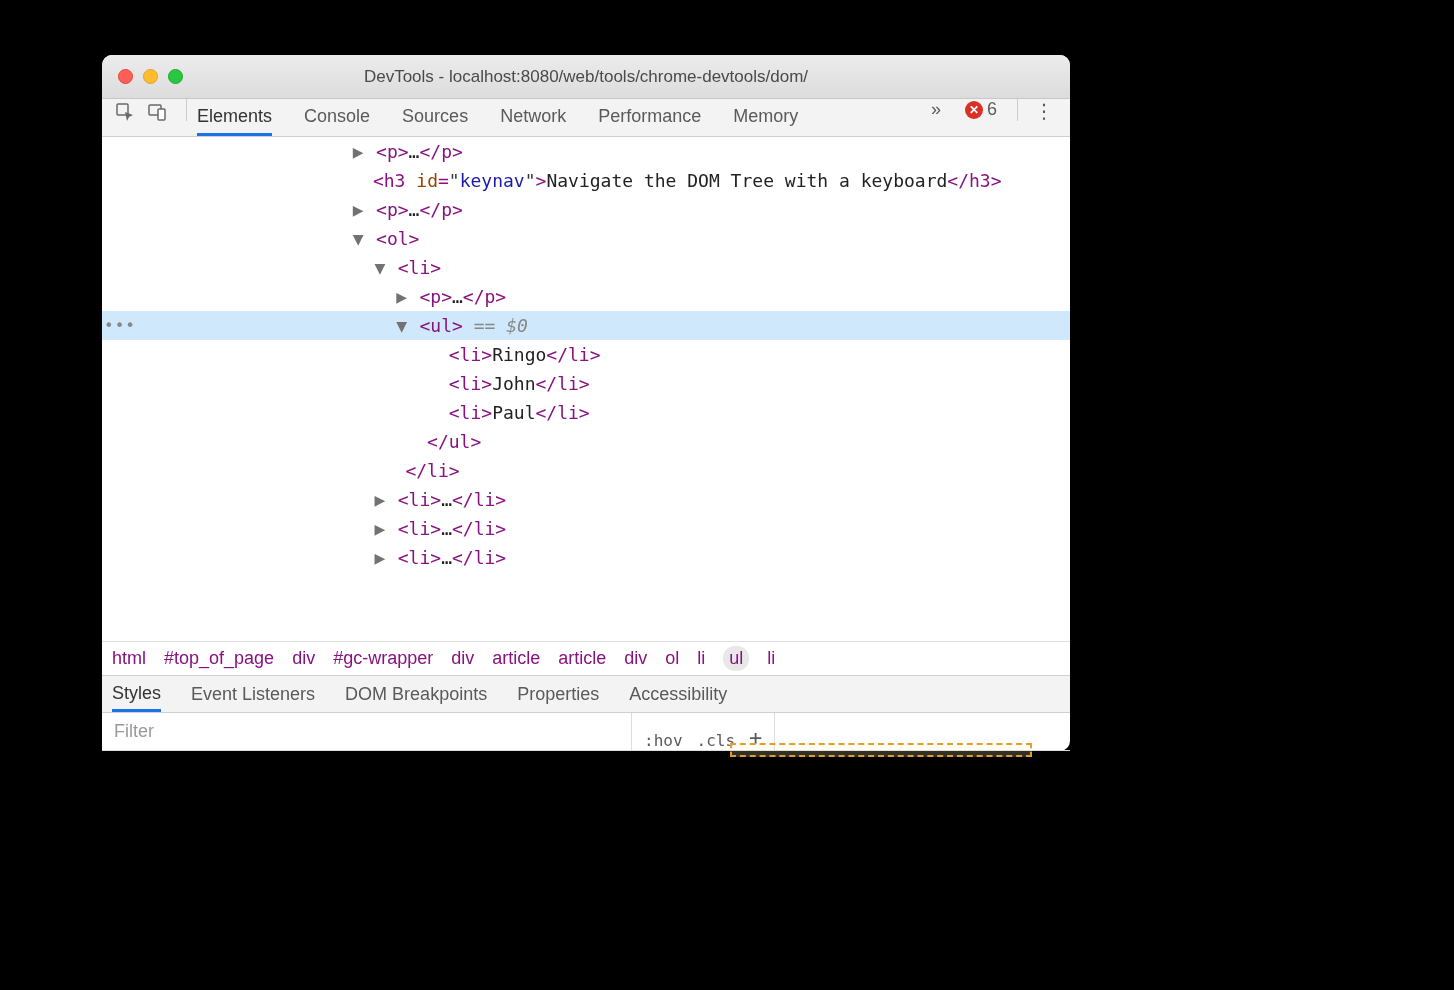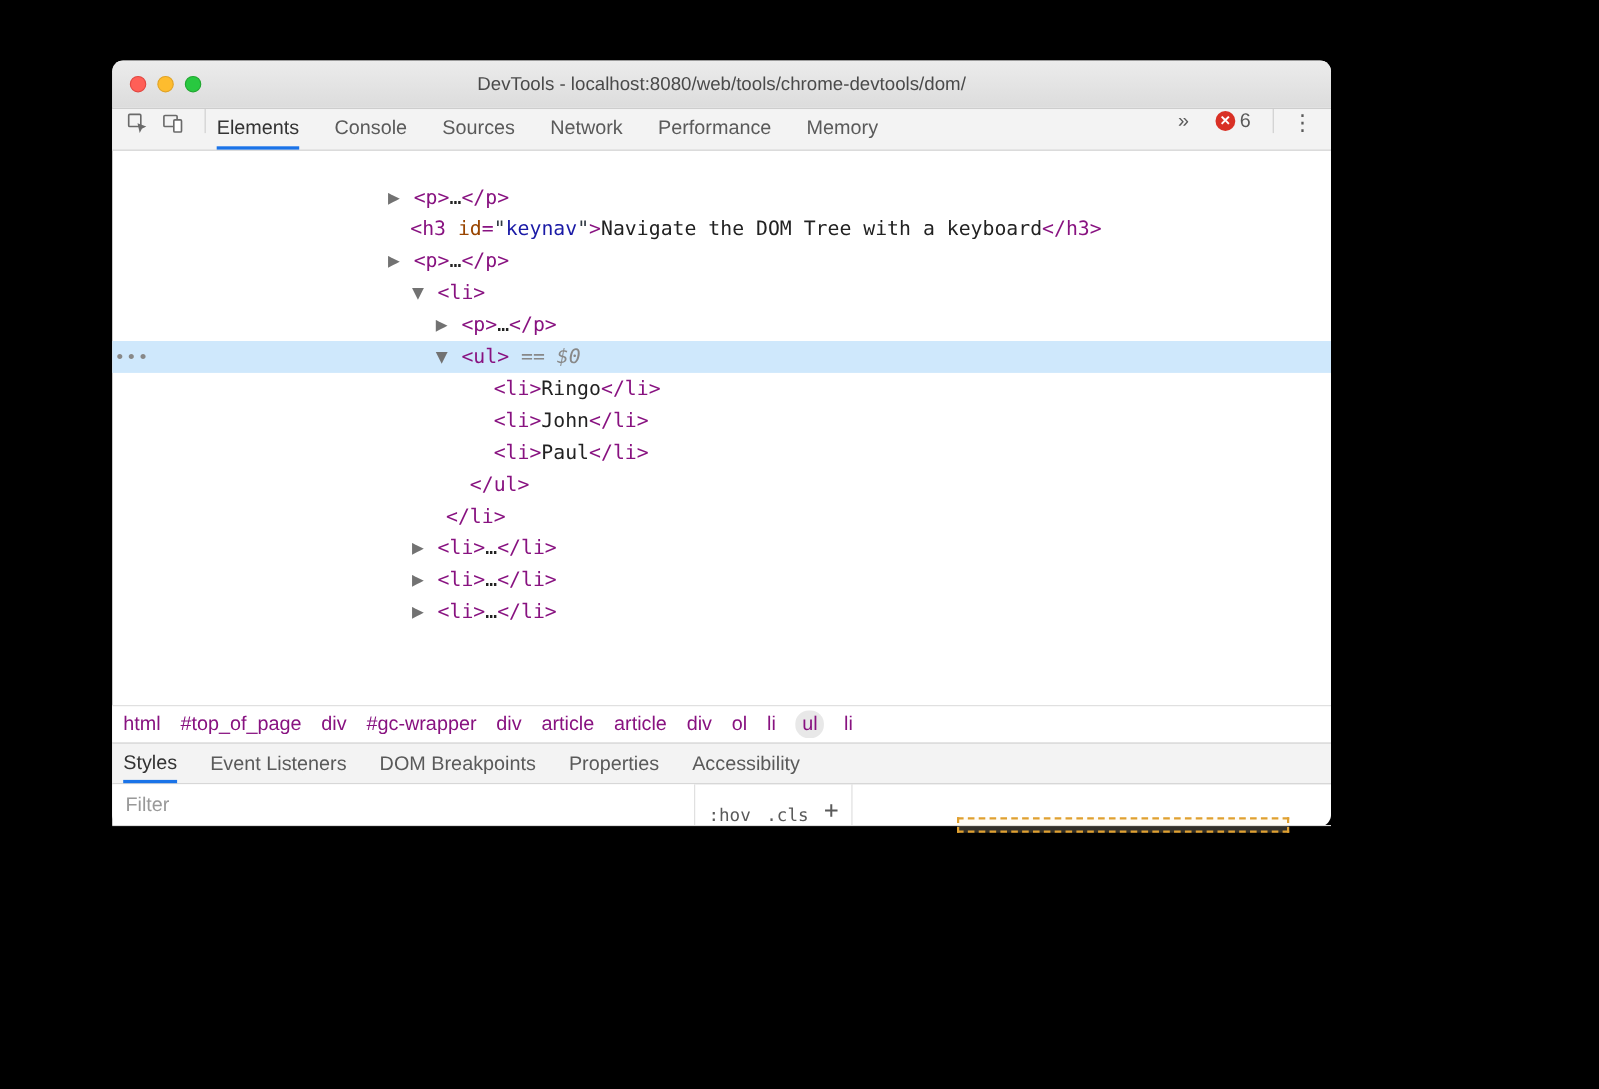--- a/index.html
+++ b/index.html
@@ -7,21 +7,21 @@
     background: #000;
     font-family: -apple-system, BlinkMacSystemFont, "Helvetica Neue", Arial, sans-serif;
     width: 1454px;
     height: 990px;
     overflow: hidden;
   }
   .window {
     position: absolute;
     top: 55px;
     left: 102px;
-    width: 1108px;
+    width: 968px;
     height: 696px;
     background: #fff;
     border-radius: 10px;
     box-shadow: 0 20px 60px rgba(0,0,0,0.6);
     overflow: visible;
     display: flex;
     flex-direction: column;
   }
   .titlebar {
     height: 44px;
@@ -65,21 +65,20 @@
   .err-circle { width:18px; height:18px; border-radius:50%; background:#d93025; color:#fff; display:flex; align-items:center; justify-content:center; font-size:12px; font-weight:bold;}
   .dots-v { font-size:20px; color:#5a5a5a; padding:0 6px;}
   .code-pane {
     flex:1;
     overflow:hidden;
     font-family: Menlo, Consolas, monospace;
     font-size: 18px;
     line-height: 29px;
     color:#303942;
     position:relative;
-    margin-top:28px;
   }
   .code-lines { padding-top:0; }
   .line { white-space:pre; padding-left:0; position:relative; height:29px;}
   .line.sel { background:#cfe8fc; }
   .sel-dots { position:absolute; left:2px; color:#888; font-size:16px; letter-spacing:1px;}
   .arrow { color:#727272; display:inline-block; width:14px; text-align:center;}
   .tag { color:#881280;}
   .attrname { color:#994500;}
   .attrval { color:#1a1aa6;}
   .txt { color:#222;}
@@ -186,20 +185,21 @@
     </div>
     <div class="sep"></div>
     <div class="dots-v">⋮</div>
   </div>
 
   <div class="code-pane">
     <div class="code-lines">
       <div class="line">                       <span class="arrow">▶</span> <span class="tag">&lt;p&gt;</span><span class="ellipsis">…</span><span class="tag">&lt;/p&gt;</span></div>
       <div class="line">                         <span class="tag">&lt;h3 </span><span class="attrname">id</span><span class="tag">=</span>"<span class="attrval">keynav</span>"<span class="tag">&gt;</span><span class="txt">Navigate the DOM Tree with a keyboard</span><span class="tag">&lt;/h3&gt;</span></div>
       <div class="line">                       <span class="arrow">▶</span> <span class="tag">&lt;p&gt;</span><span class="ellipsis">…</span><span class="tag">&lt;/p&gt;</span></div>
+      <div class="line">                       <span class="arrow">▼</span> <span class="tag">&lt;ol&gt;</span></div>
       <div class="line">                         <span class="arrow">▼</span> <span class="tag">&lt;li&gt;</span></div>
       <div class="line">                           <span class="arrow">▶</span> <span class="tag">&lt;p&gt;</span><span class="ellipsis">…</span><span class="tag">&lt;/p&gt;</span></div>
       <div class="line sel"><span class="sel-dots">•••</span>                           <span class="arrow">▼</span> <span class="tag">&lt;ul&gt;</span> <span class="faded">== $0</span></div>
       <div class="line">                                <span class="tag">&lt;li&gt;</span><span class="txt">Ringo</span><span class="tag">&lt;/li&gt;</span></div>
       <div class="line">                                <span class="tag">&lt;li&gt;</span><span class="txt">John</span><span class="tag">&lt;/li&gt;</span></div>
       <div class="line">                                <span class="tag">&lt;li&gt;</span><span class="txt">Paul</span><span class="tag">&lt;/li&gt;</span></div>
       <div class="line">                              <span class="tag">&lt;/ul&gt;</span></div>
       <div class="line">                            <span class="tag">&lt;/li&gt;</span></div>
       <div class="line">                         <span class="arrow">▶</span> <span class="tag">&lt;li&gt;</span><span class="ellipsis">…</span><span class="tag">&lt;/li&gt;</span></div>
       <div class="line">                         <span class="arrow">▶</span> <span class="tag">&lt;li&gt;</span><span class="ellipsis">…</span><span class="tag">&lt;/li&gt;</span></div>

